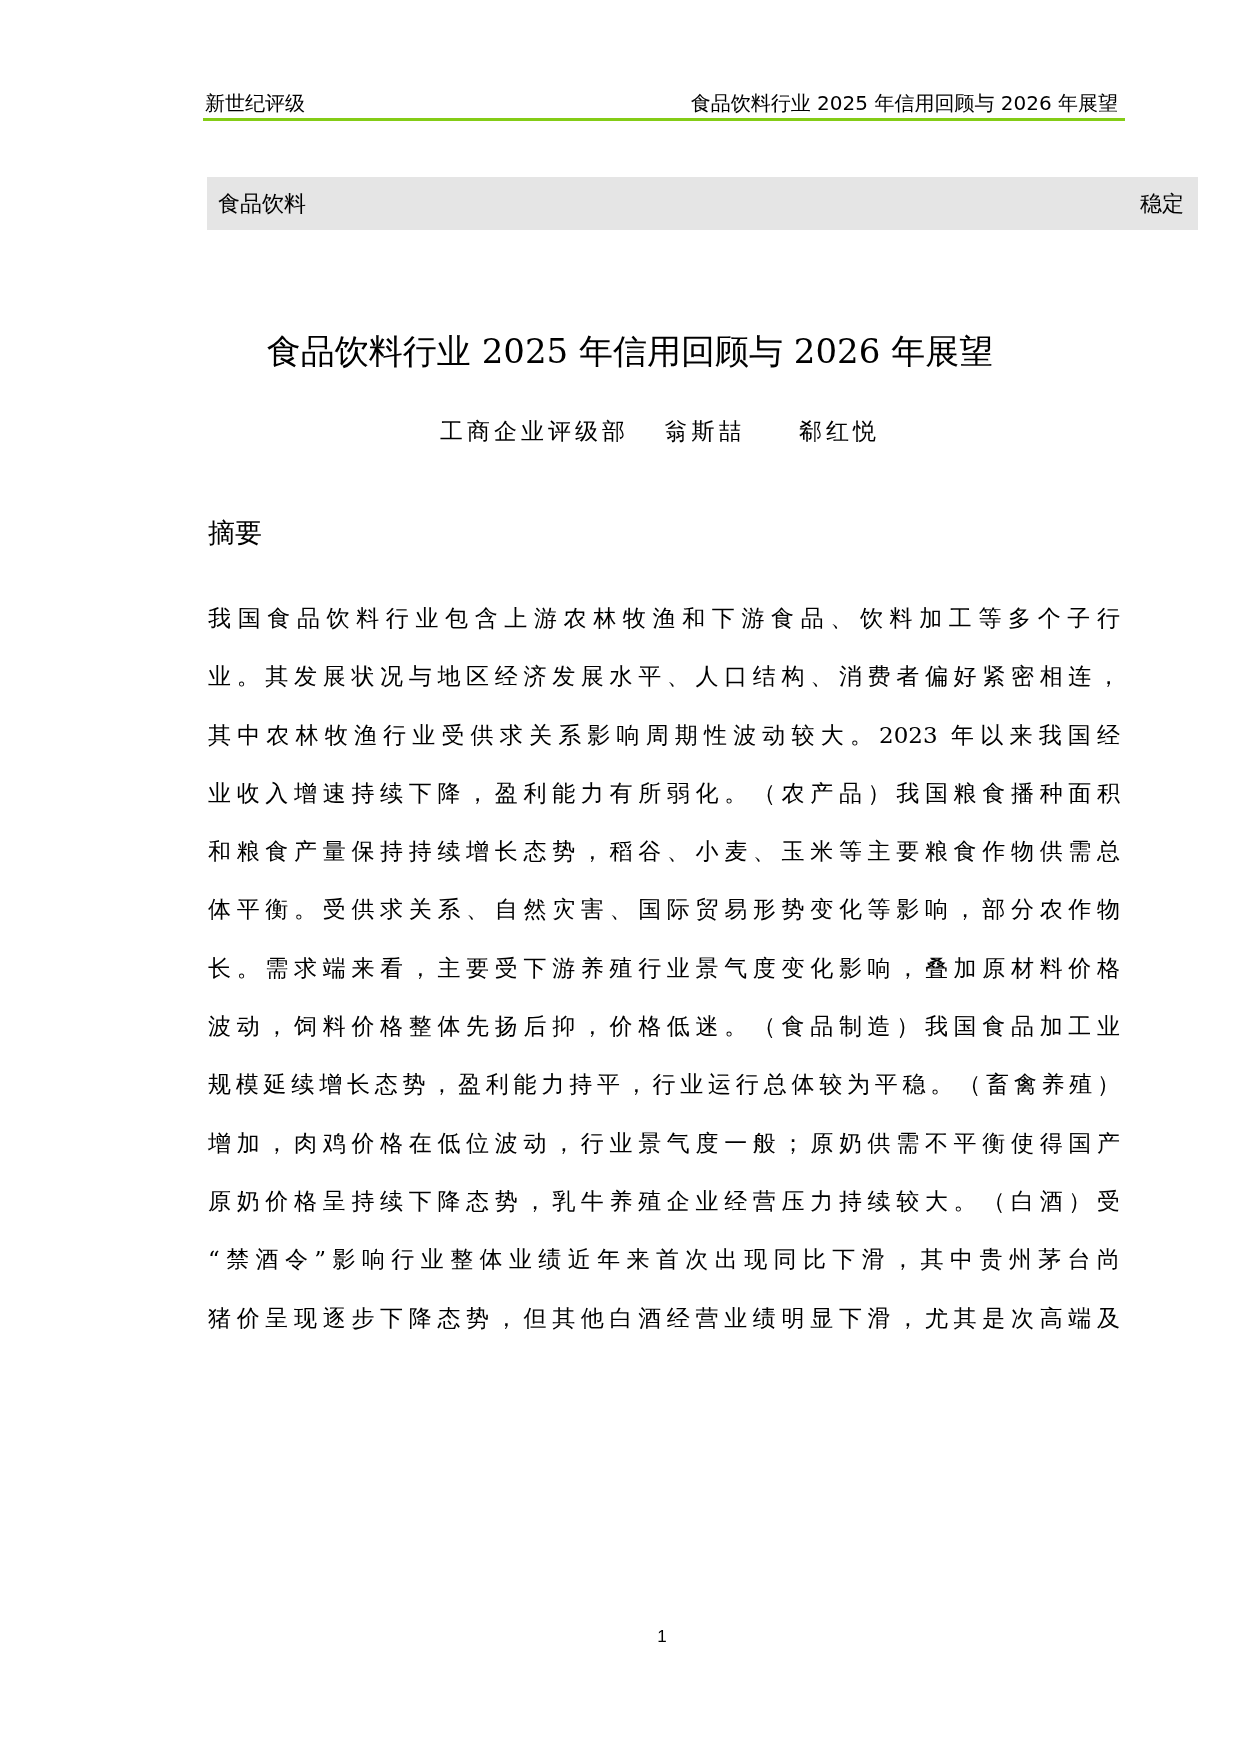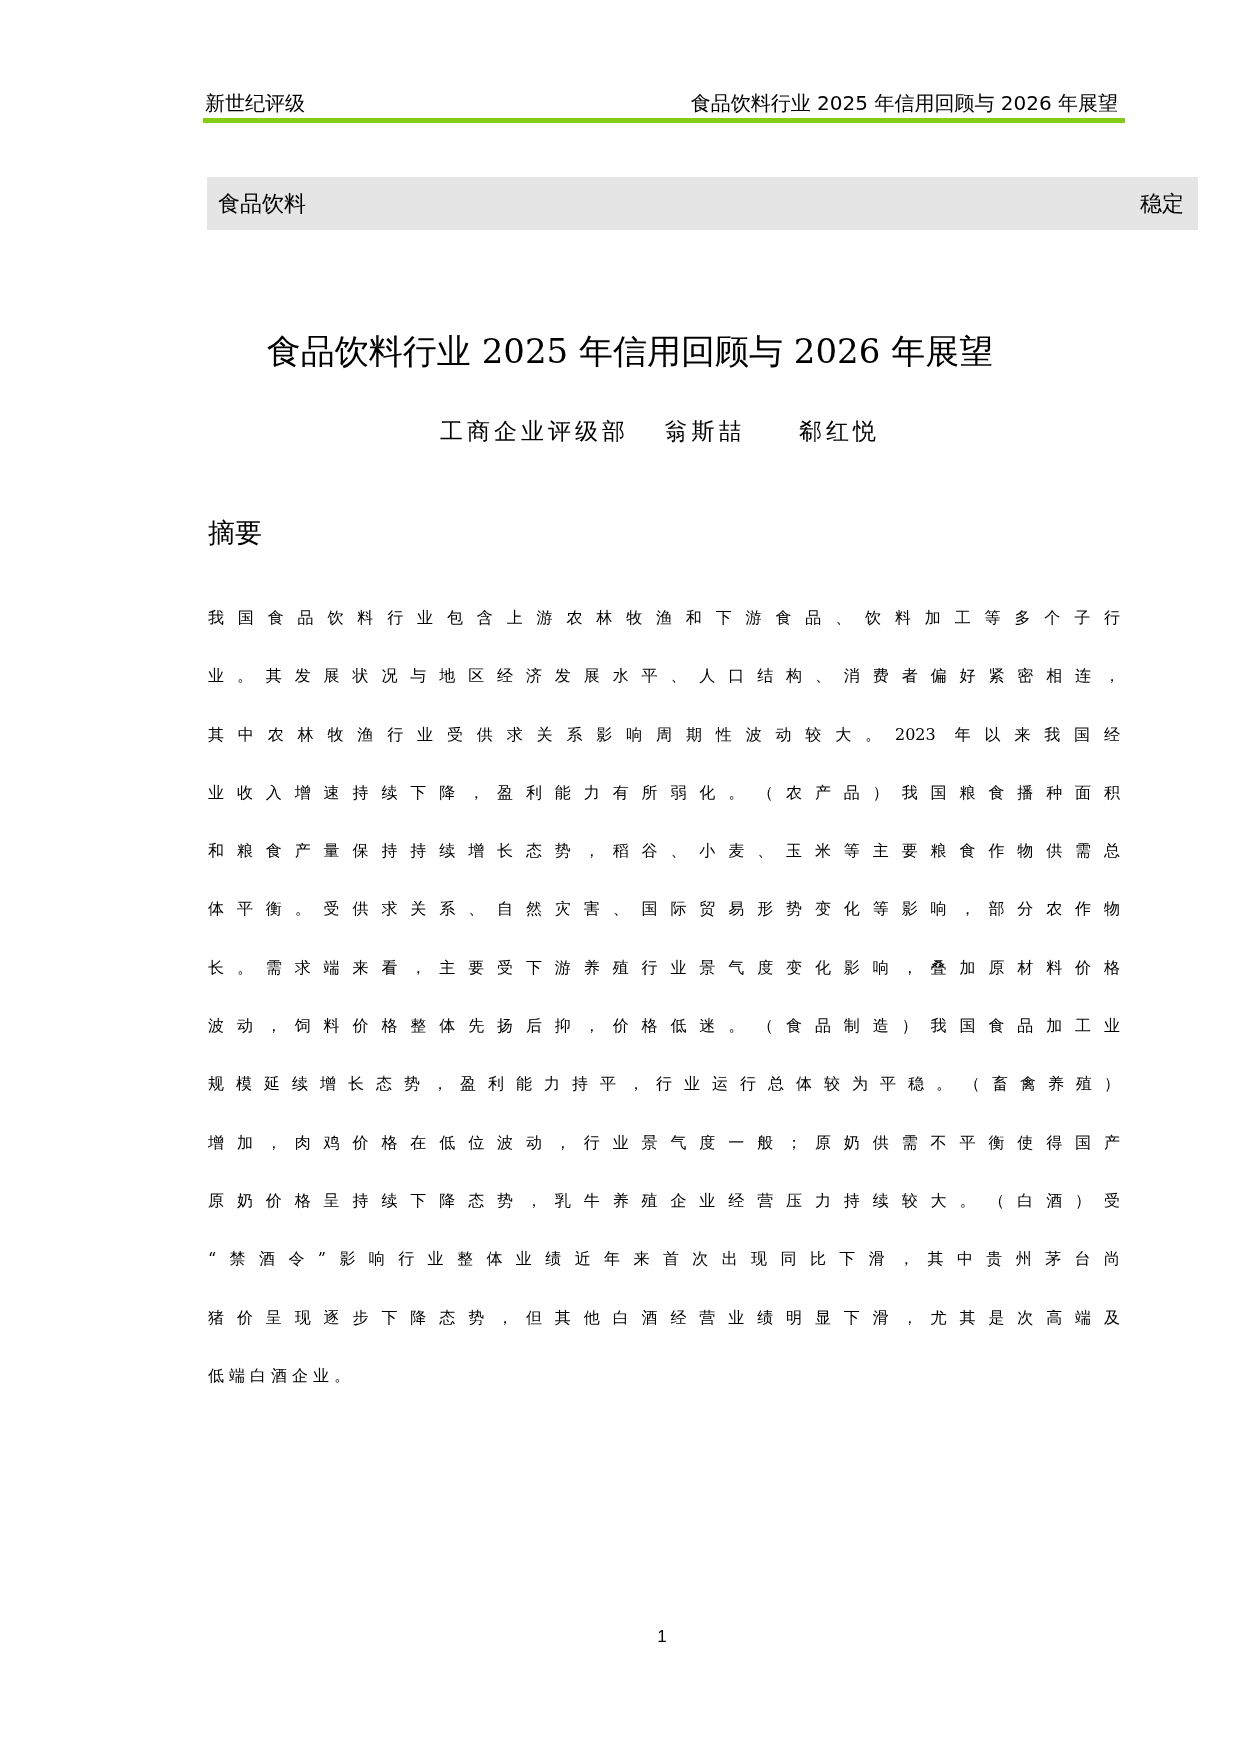--- a/index.html
+++ b/index.html
@@ -13,21 +13,21 @@
       position: relative;
       overflow: hidden;
       color: #000000;
     }
     .page-header {
       position: absolute;
       left: 203px;
       top: 88px;
       width: 922px;
       height: 30px;
-      border-bottom: 5px solid #84cc16;
+      border-bottom: 3px solid #84cc16;
       font-family: "DejaVu Sans", "Liberation Sans", sans-serif;
       font-size: 20px;
       line-height: 30px;
     }
     .page-header .left {
       position: absolute;
       left: 2px;
       top: 0;
     }
     .page-header .right {
@@ -85,21 +85,21 @@
       font-family: "DejaVu Sans", "Liberation Sans", sans-serif;
       font-size: 27px;
       line-height: 36px;
     }
     .abstract {
       position: absolute;
       left: 208px;
       top: 598px;
       width: 912px;
       font-family: "DejaVu Serif", "Liberation Serif", serif;
-      font-size: 16px;
+      font-size: 23px;
     }
     .abstract .line {
       height: 58.3px;
       line-height: 40px;
       text-align: justify;
       text-align-last: justify;
       white-space: nowrap;
       overflow: visible;
     }
     .abstract .line.last {
@@ -145,16 +145,15 @@
   <div class="line">业收入增速持续下降，盈利能力有所弱化。（农产品）我国粮食播种面积</div>
   <div class="line">和粮食产量保持持续增长态势，稻谷、小麦、玉米等主要粮食作物供需总</div>
   <div class="line">体平衡。受供求关系、自然灾害、国际贸易形势变化等影响，部分农作物</div>
   <div class="line">长。需求端来看，主要受下游养殖行业景气度变化影响，叠加原材料价格</div>
   <div class="line">波动，饲料价格整体先扬后抑，价格低迷。（食品制造）我国食品加工业</div>
   <div class="line">规模延续增长态势，盈利能力持平，行业运行总体较为平稳。（畜禽养殖）</div>
   <div class="line">增加，肉鸡价格在低位波动，行业景气度一般；原奶供需不平衡使得国产</div>
   <div class="line">原奶价格呈持续下降态势，乳牛养殖企业经营压力持续较大。（白酒）受</div>
   <div class="line">“禁酒令”影响行业整体业绩近年来首次出现同比下滑，其中贵州茅台尚</div>
   <div class="line">猪价呈现逐步下降态势，但其他白酒经营业绩明显下滑，尤其是次高端及</div>
-  <div class="line last">低端白酒企业。</div>
 </div>
 
 <div class="page-number">1</div>
 
 </body></html>

